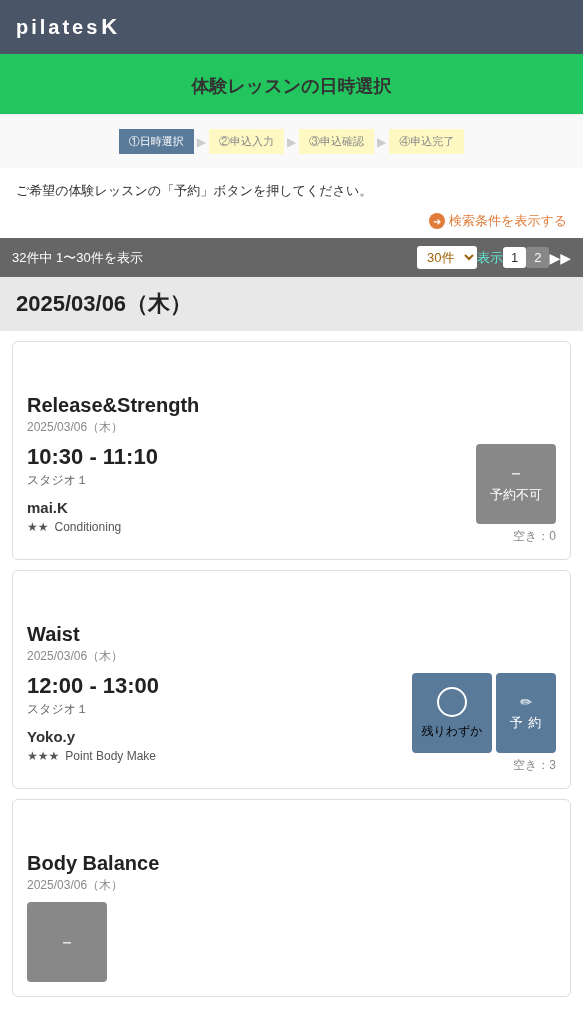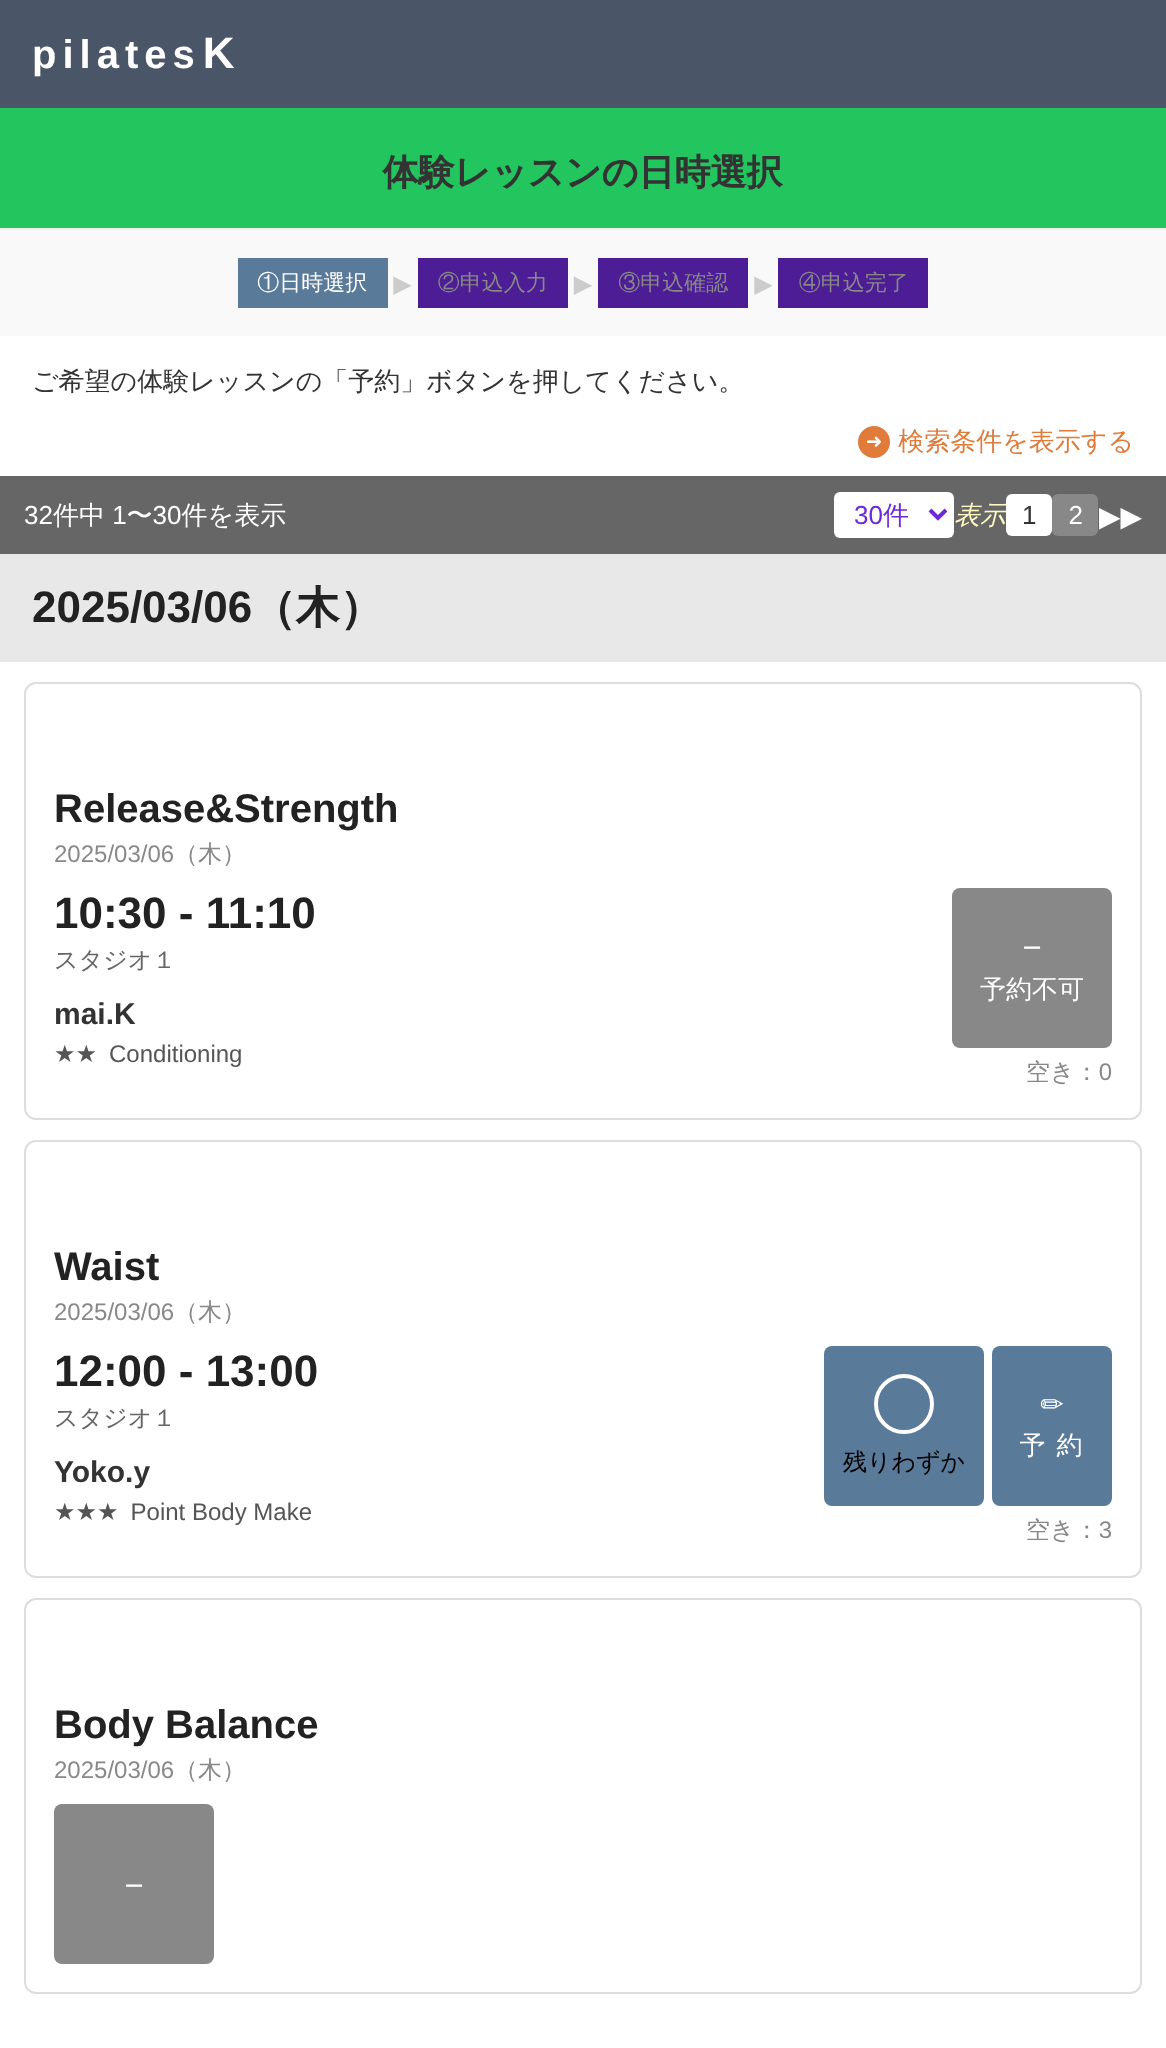--- a/index.html
+++ b/index.html
@@ -60,21 +60,21 @@
       font-size: 11px;
       padding: 5px 10px;
       border-radius: 0;
       white-space: nowrap;
     }
     .step.active {
       background: #5a7a9a;
       color: #fff;
     }
     .step.inactive {
-      background: #4c1d95;
+      background: #fef9c3;
       color: #888;
     }
     .step-arrow {
       color: #ccc;
       font-size: 12px;
       padding: 0 3px;
     }
 
     
     .description {
@@ -117,31 +117,30 @@
       align-items: center;
       padding: 8px 12px;
       color: #fff;
       font-size: 13px;
     }
     .pagination-bar .count-text {
       flex: 1;
     }
     .per-page-select {
       background: #fff;
-      color: #6d28d9;
+      color: #a16207;
       border: none;
       padding: 3px 6px;
       border-radius: 3px;
       font-size: 13px;
       cursor: pointer;
     }
     .display-label {
-      color: #fef9c3;
-      font-size: 13px;
-      font-style: italic;
+      color: #5eead4;
+      font-size: 13px;
     }
     .page-num {
       background: #888;
       color: #fff;
       padding: 3px 8px;
       border-radius: 3px;
       font-size: 13px;
       cursor: pointer;
     }
     .page-num.active {

